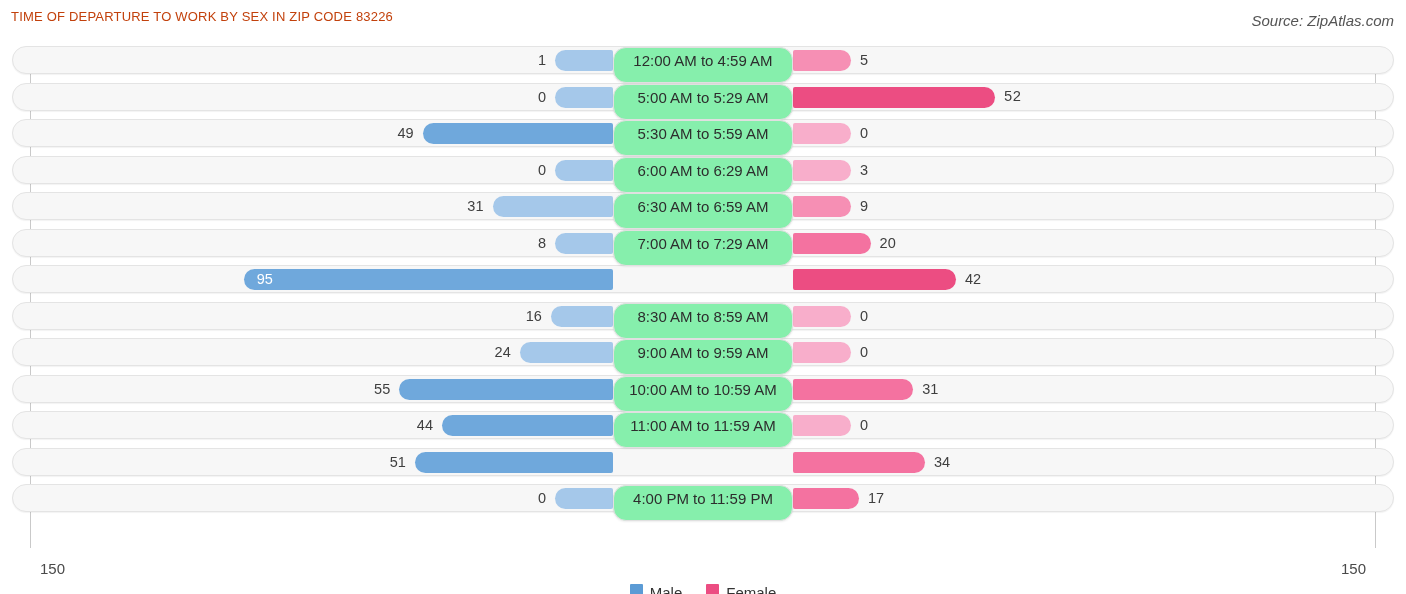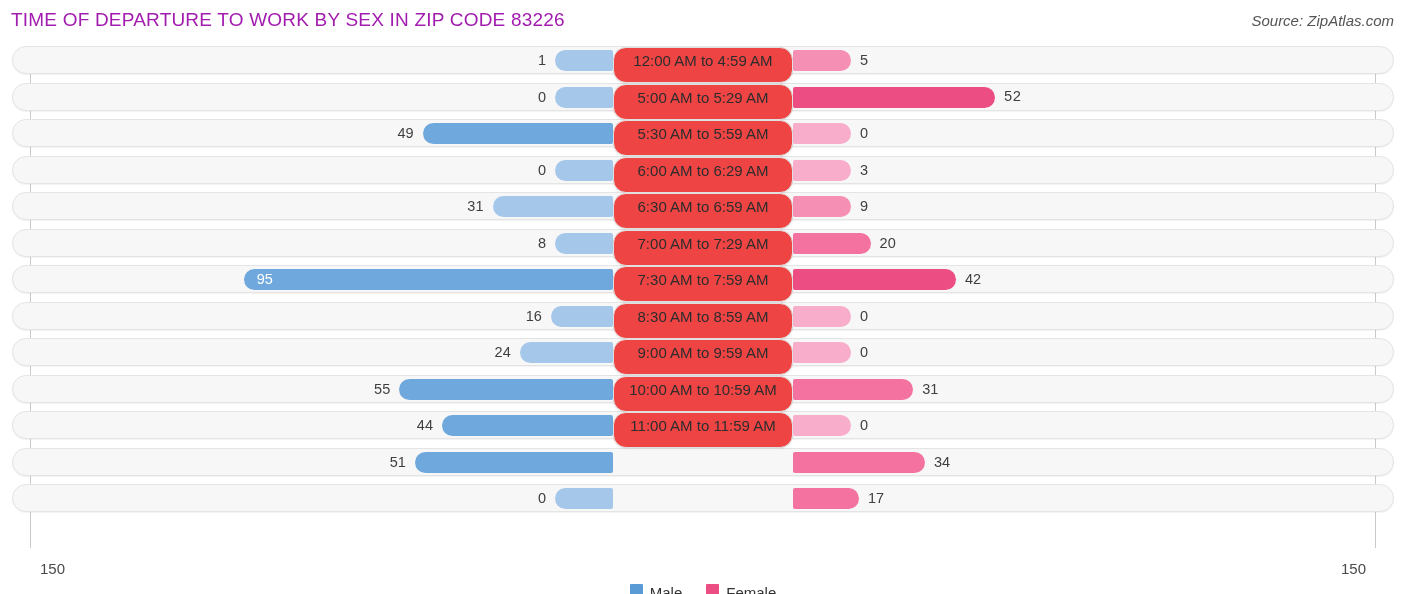--- a/index.html
+++ b/index.html
@@ -17,22 +17,22 @@
 
   
   .header {
     position: relative;
     height: 42px;
   }
   .chart-title {
     position: absolute;
     left: 11px;
     top: 9px;
-    font-size: 19px;
-    color: #a21caf;
+    font-size: 13px;
+    color: #c2410c;
     letter-spacing: 0.2px;
     white-space: nowrap;
   }
   .source-note {
     position: absolute;
     right: 12px;
     top: 12px;
     font-size: 15px;
     font-style: italic;
     color: #555555;
@@ -121,21 +121,21 @@
 
   
   .center-pill {
     position: absolute;
     left: 613px;
     width: 180px;
     top: 5px;
     height: 36px;
     line-height: 26px;
     text-align: center;
-    background: #ef4444;
+    background: #86efac;
     border: 1px solid #e0e0e0;
     border-radius: 13px;
     font-size: 15px;
     color: #2d2d2d;
     box-sizing: border-box;
     z-index: 5;
     box-shadow: 0 1px 2px rgba(0,0,0,0.07);
   }
 
   
@@ -240,21 +240,20 @@
         <div class="val val-male-out" style="left: 495px; width: 51px;">8</div>
         <div class="val val-female-out" style="left: 879.6px;">20</div>
         <div class="center-pill">7:00 AM to 7:29 AM</div>
       </div>
       <div class="row">
         <div class="track"></div>
         <div class="bar bar-male" style="left: 243.767px; width: 369.233px; background: rgb(111, 168, 220);"></div>
         <div class="bar bar-female" style="left: 793px; width: 162.96px; background: rgb(236, 77, 130);"></div>
         <div class="val val-in" style="left: 256.767px;">95</div>
         <div class="val val-female-out" style="left: 964.96px;">42</div>
-        <div class="center-pill">7:30 AM to 7:59 AM</div>
       </div>
       <div class="row">
         <div class="track"></div>
         <div class="bar bar-male" style="left: 550.813px; width: 62.1867px; background: rgb(165, 200, 234);"></div>
         <div class="bar bar-female" style="left: 793px; width: 58px; background: rgb(248, 174, 203);"></div>
         <div class="val val-male-out" style="left: 490.813px; width: 51px;">16</div>
         <div class="val val-female-out" style="left: 860px;">0</div>
         <div class="center-pill">8:30 AM to 8:59 AM</div>
       </div>
       <div class="row">
@@ -287,20 +286,21 @@
         <div class="bar bar-female" style="left: 793px; width: 131.92px; background: rgb(244, 114, 160);"></div>
         <div class="val val-male-out" style="left: 354.78px; width: 51px;">51</div>
         <div class="val val-female-out" style="left: 933.92px;">34</div>
       </div>
       <div class="row">
         <div class="track"></div>
         <div class="bar bar-male" style="left: 555px; width: 58px; background: rgb(165, 200, 234);"></div>
         <div class="bar bar-female" style="left: 793px; width: 65.96px; background: rgb(244, 114, 160);"></div>
         <div class="val val-male-out" style="left: 495px; width: 51px;">0</div>
         <div class="val val-female-out" style="left: 867.96px;">17</div>
+        <div class="center-pill">4:00 PM to 11:59 PM</div>
       </div>
     </div>
 </div>
 
 <div class="footer">
   <div class="axis-min">150</div>
   <div class="axis-max">150</div>
   <div class="legend">
     <div class="legend-item">
       <span class="legend-swatch" id="sw-male" style="background: rgb(91, 155, 213);"></span>

